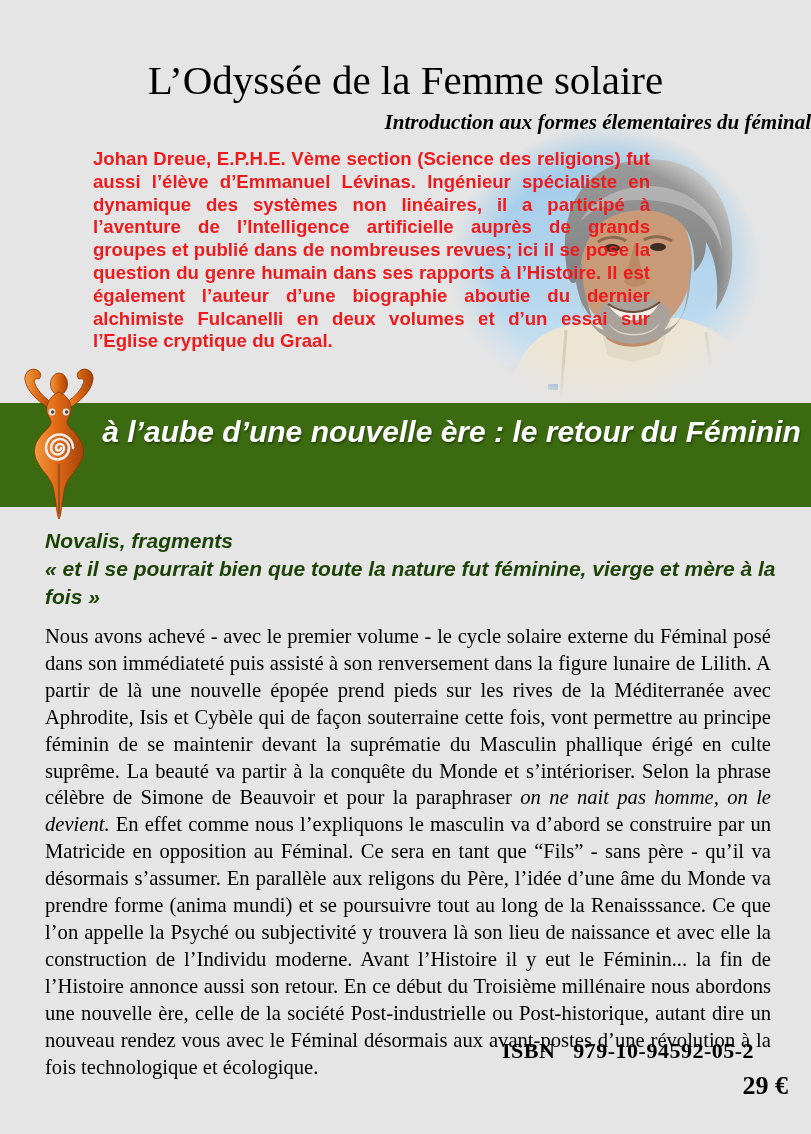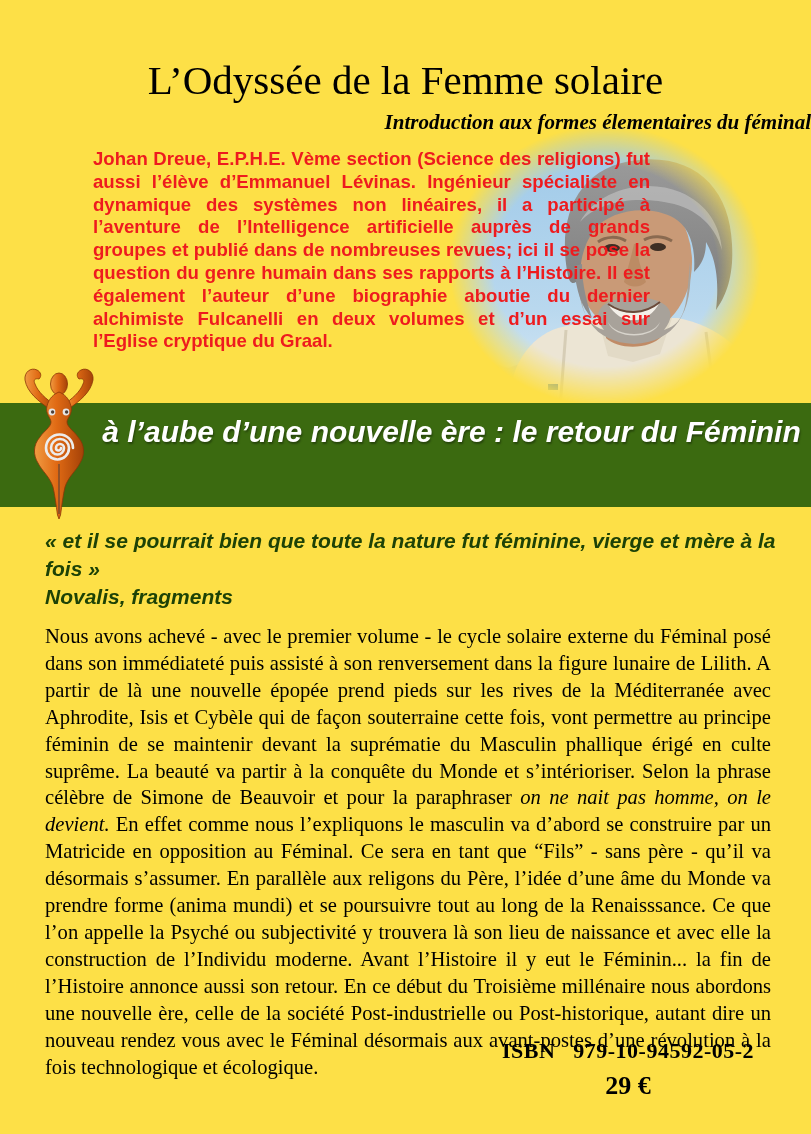--- a/index.html
+++ b/index.html
@@ -1,18 +1,18 @@
 <!DOCTYPE html>
 <html><head>
 <meta charset="utf-8">
 <style>
   html,body{margin:0;padding:0;background:#888;}
   .page{
     position:relative; width:811px; height:1134px; margin:0 auto;
-    background:#fde047; overflow:hidden;
+    background:#e5e5e5; overflow:hidden;
     font-family:"Liberation Serif", serif; color:#000;
   }
   .title{
     position:absolute; top:56px; left:0; width:811px;
     text-align:center; font-size:41px; font-weight:400; letter-spacing:0px;
   }
   .subtitle{
     position:absolute; top:110px; left:0; width:811px;
     text-align:right; font-size:21px; font-weight:bold; font-style:italic;
   }
@@ -48,21 +48,21 @@
   .body-par{
     position:absolute; left:45px; top:623px; width:726px;
     font-size:20.6px; line-height:26.9px; text-align:justify;
   }
   .body-par .it{font-style:italic;}
   .isbn-block{
     position:absolute; left:468px; top:1038px; width:320px;
     text-align:center; font-weight:bold;
   }
   .isbn-line{font-size:22px; letter-spacing:0.5px; white-space:nowrap;}
-  .price-line{font-size:26px; margin-top:7px;}
+  .price-line{font-size:26px; margin-top:7px;text-align:right;}
 </style>
 </head>
 <body>
 
 <div class="page">
 
   <div class="title">L’Odyssée de la Femme solaire</div>
   <div class="subtitle">Introduction aux formes élementaires du féminal</div>
 
   <div class="photo-wrap">
@@ -150,22 +150,22 @@
       <circle cx="38.6" cy="46" r="1.7" fill="#4e4038"></circle>
     <circle cx="52" cy="46" r="3.4" fill="#e6e6e6"></circle>
       <circle cx="52.6" cy="46" r="1.7" fill="#4e4038"></circle>
 
     <path d="M47 82 a2.5 2.5 0 0 1 -5 0 a4 4 0 0 1 8 0 a6.5 6.5 0 0 1 -13 0 a9 9 0 0 1 18 0 a11.5 11.5 0 0 1 -23 0 a13.5 13.5 0 0 1 27 0" fill="none" stroke="#ececec" stroke-width="2.6" stroke-linecap="round"></path>
 
     <path d="M45 98 L45 148" stroke="#6b4632" stroke-width="1.6" opacity="0.8"></path>
   </svg>
 
   <div class="quote">
+    <div>Novalis, fragments</div>
     <div>« et il se pourrait bien que toute la nature fut féminine, vierge et mère à la fois »</div>
-    <div>Novalis, fragments</div>
   </div>
 
   <div class="body-par"><span>Nous avons achevé - avec le premier volume - le cycle solaire externe du Féminal posé dans son immédiateté puis assisté à son renversement dans la figure lunaire de Lilith. A partir de là une  nouvelle épopée prend pieds sur les rives de la Méditerranée avec Aphrodite, Isis et Cybèle qui de façon souterraine cette fois, vont permettre au principe féminin de se maintenir devant la suprématie du Masculin phallique érigé en culte suprême. La beauté va partir à la conquête du Monde et s’intérioriser. Selon la phrase célèbre de Simone de Beauvoir et pour la paraphraser </span><span class="it">on ne nait pas homme, on le devient.</span><span> En effet comme nous l’expliquons le masculin va d’abord se construire par un Matricide en opposition au Féminal. Ce sera en tant que “Fils” - sans père - qu’il va désormais s’assumer.  En parallèle aux religons du Père, l’idée d’une âme du Monde va prendre forme (anima mundi) et se poursuivre tout au long de la Renaisssance. Ce que l’on appelle la Psyché ou subjectivité y trouvera là son lieu de naissance et avec elle la construction de l’Individu moderne. Avant l’Histoire il y eut le Féminin...  la fin de l’Histoire annonce aussi son retour. En ce début du Troisième millénaire nous abordons une nouvelle ère, celle de la société Post-industrielle ou Post-historique, autant dire un nouveau rendez vous avec le Féminal désormais aux avant-postes d’une révolution à la fois technologique et écologique.</span></div>
 
   <div class="isbn-block">
     <div class="isbn-line">
       <span>ISBN</span>&nbsp;&nbsp;&nbsp;<span>979-10-94592-05-2</span>
     </div>
     <div class="price-line">29 €</div>
   </div>

